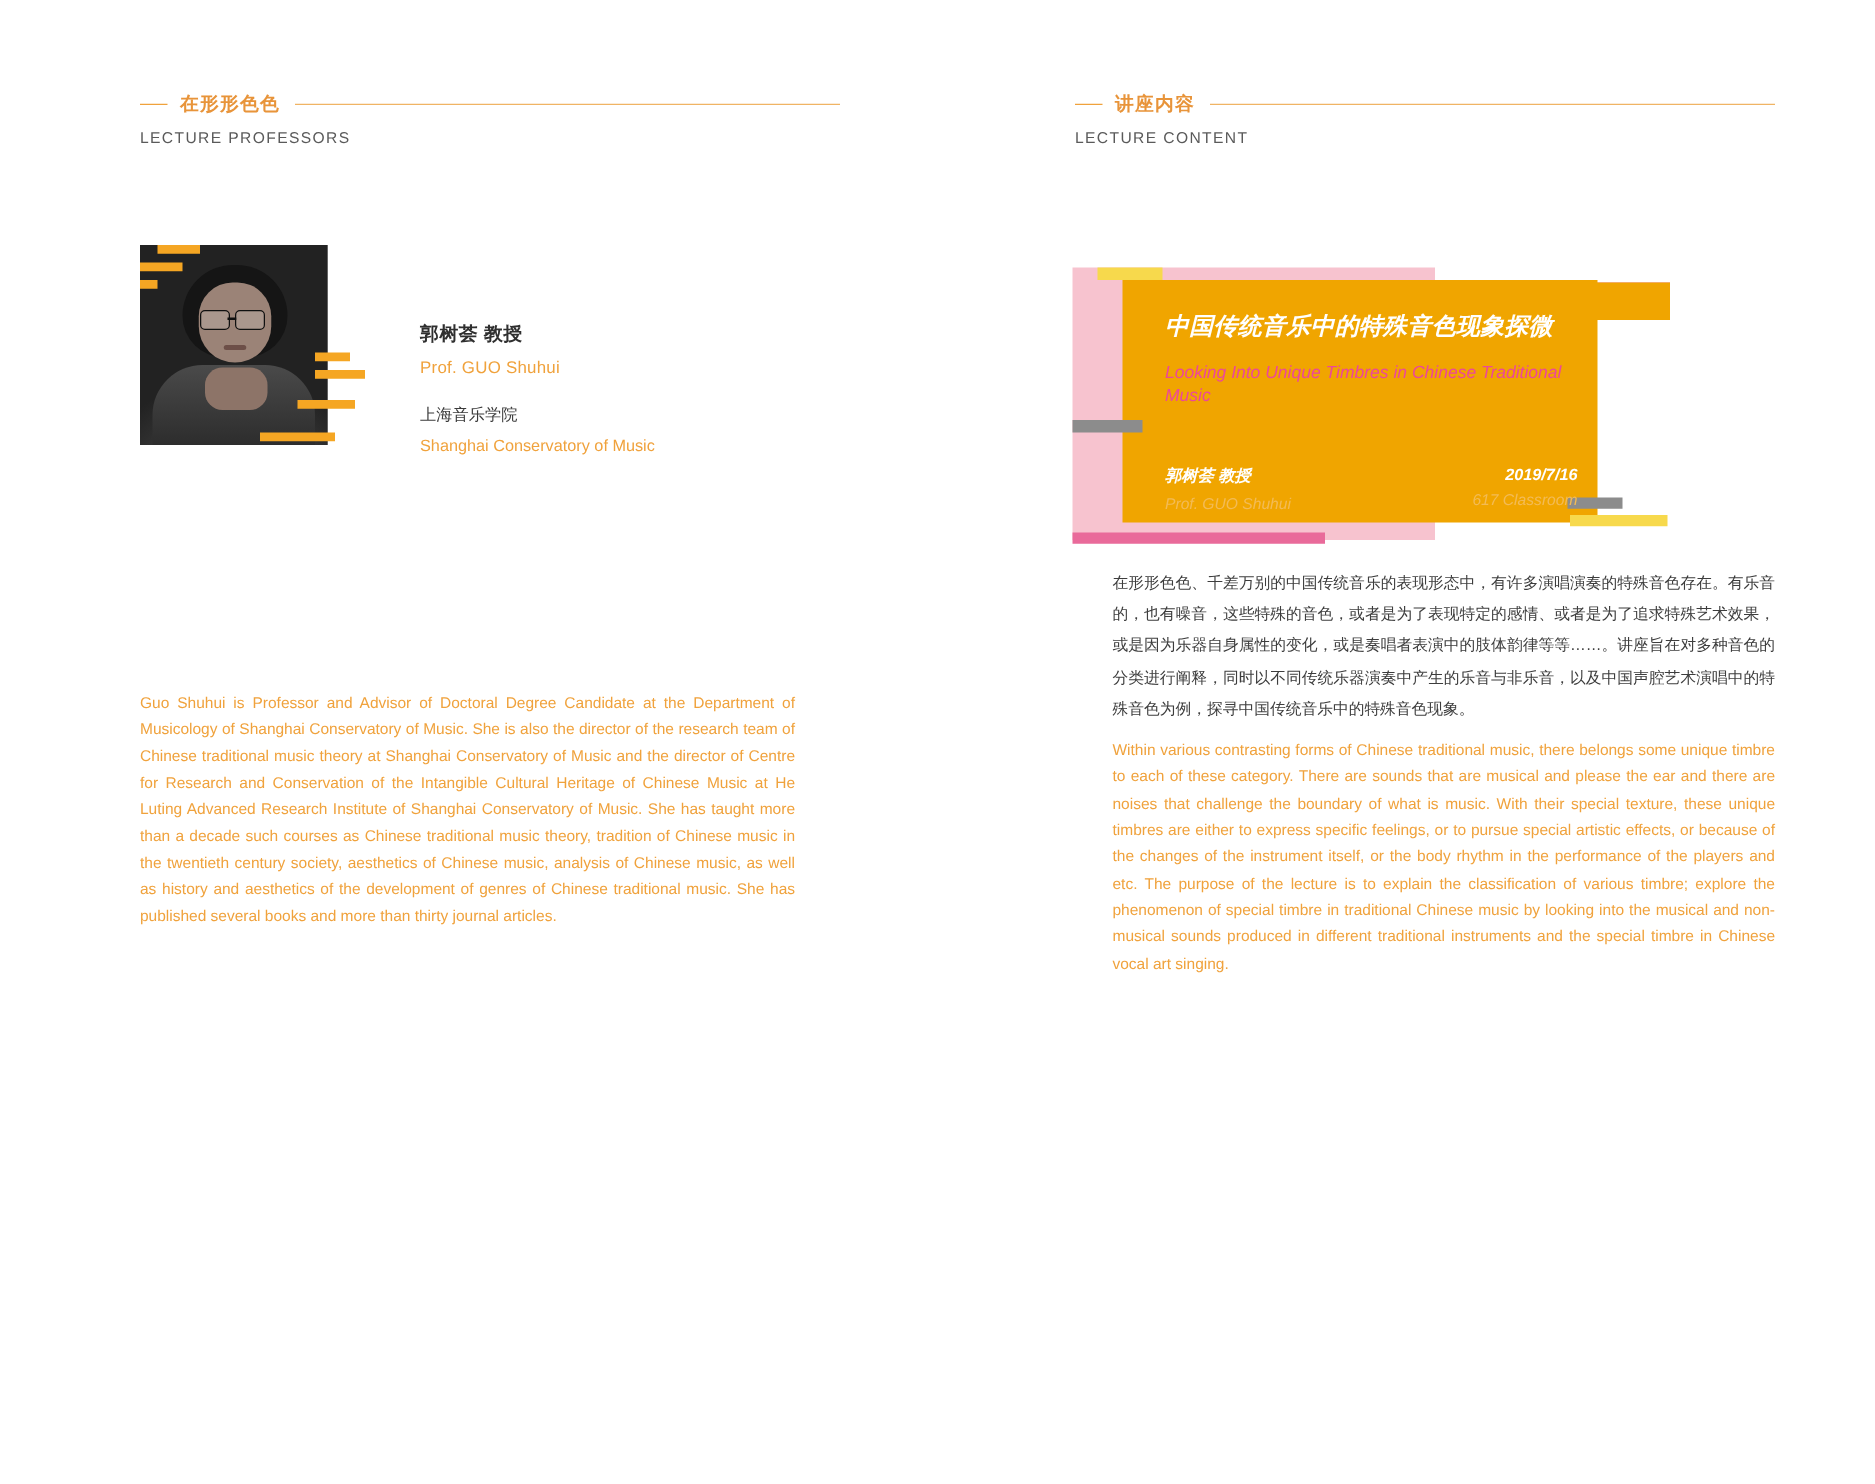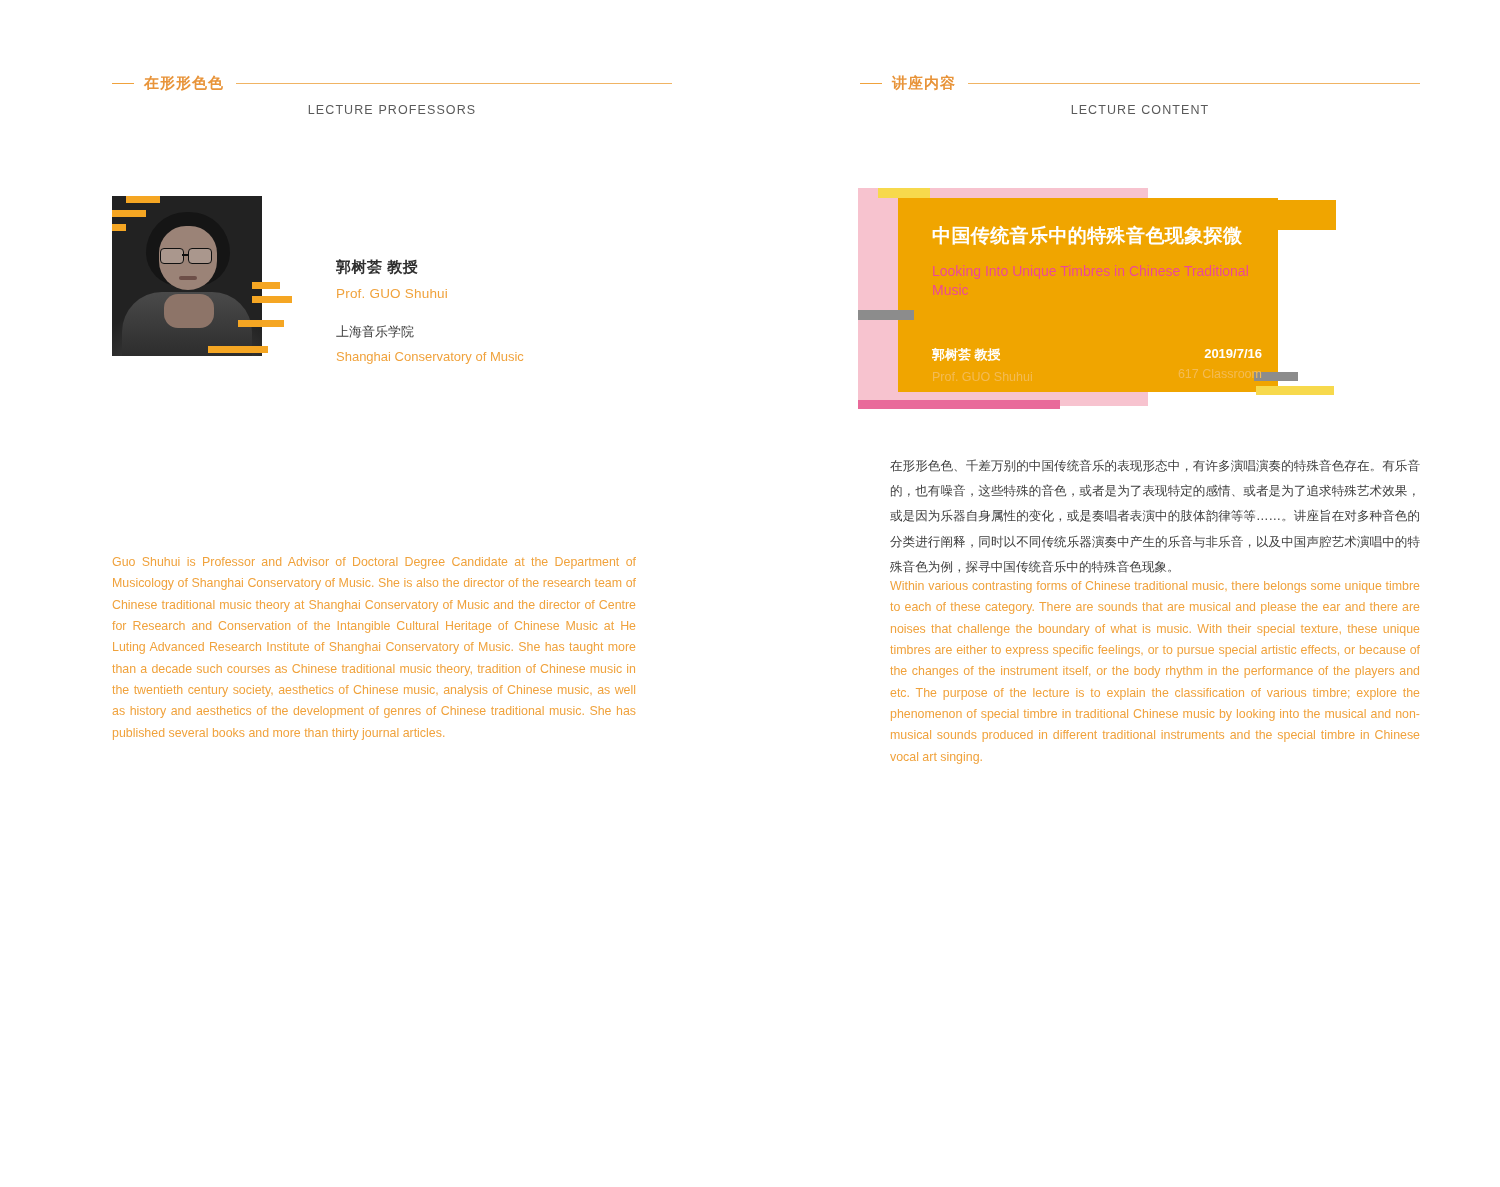--- a/index.html
+++ b/index.html
@@ -57,21 +57,20 @@
     flex: 1;
     height: 1px;
     background: #f0b464;
     margin-left: 12px;
   }
   .head-en {
     margin-top: 9px;
     font-size: 12.5px;
     letter-spacing: 1.1px;
     color: #5a5a5a;
-    text-align: center;
   }
 
   
   .photo-wrap {
     position: absolute;
     left: 112px;
     top: 196px;
     width: 160px;
     height: 160px;
   }
@@ -206,23 +205,24 @@
     font-size: 12.4px;
     line-height: 1.72;
     color: #f0a23c;
     text-align: justify;
   }
 
   
   .poster {
     position: absolute;
     left: 108px;
-    top: 176px;
+    top: 202px;
     width: 480px;
     height: 250px;
+    font-style: italic;
   }
   .poster .pink-bg {
     position: absolute;
     left: 0; top: 12px;
     width: 290px; height: 218px;
     background: #f7c3cf;
   }
   .poster .orange-card {
     position: absolute;
     left: 40px; top: 22px;
@@ -290,21 +290,21 @@
     top: 454px;
     width: 530px;
     font-size: 12.6px;
     line-height: 2.0;
     color: #3d3d3d;
     text-align: justify;
   }
   .content-en {
     position: absolute;
     left: 140px;
-    top: 576px;
+    top: 590px;
     width: 530px;
     font-size: 12.4px;
     line-height: 1.72;
     color: #f0a23c;
     text-align: justify;
   }
 </style>
 </head>
 <body>
 

